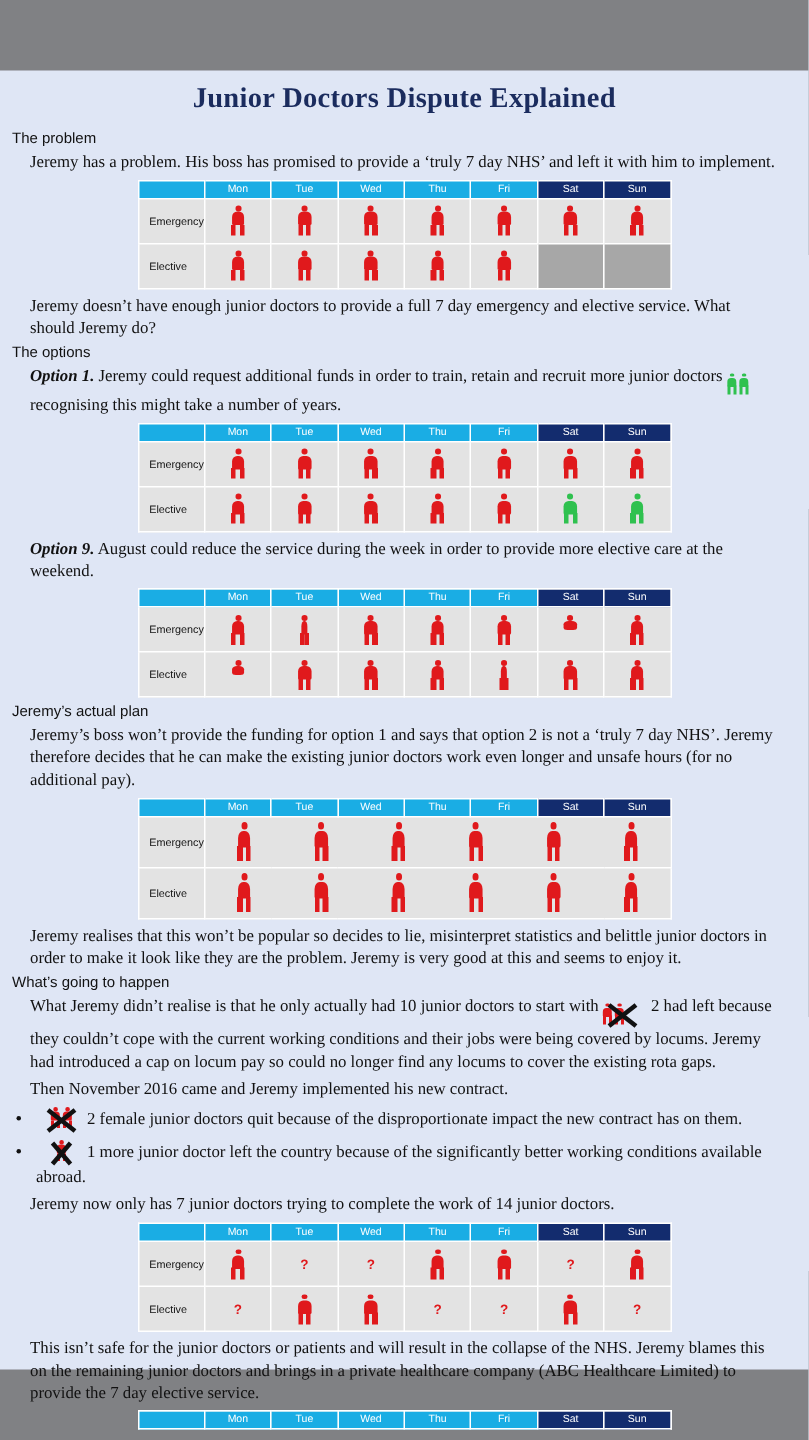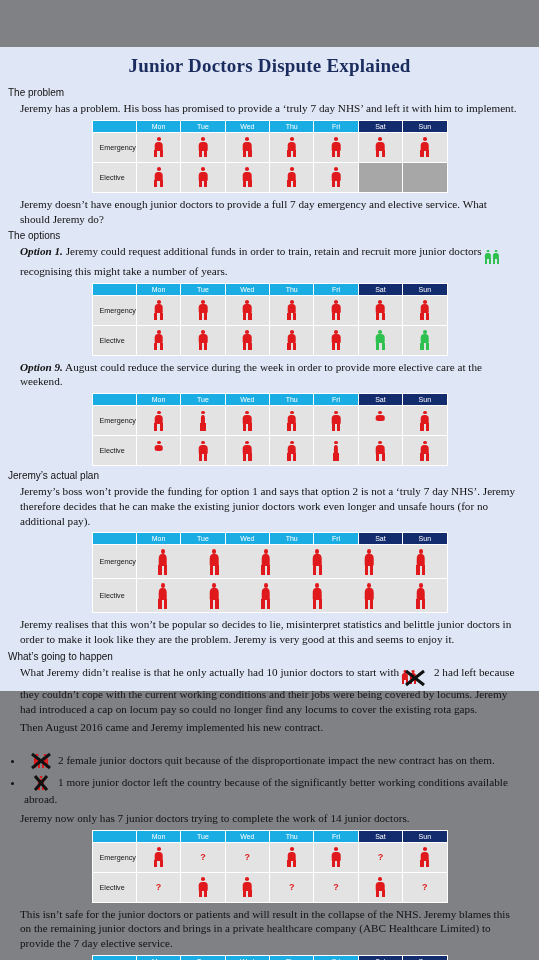--- a/index.html
+++ b/index.html
@@ -3,21 +3,21 @@
 <meta charset="utf-8">
 <style>
   html,body{margin:0;padding:0;}
   body{
     width:539px;height:960px;
     background:#808184;
     font-family:"Liberation Serif", serif;
     overflow:hidden;
   }
   .page{
-    position:absolute;left:0;top:47px;width:539px;height:644px;
+    position:absolute;left:0;top:47px;width:539px;height:866px;
     background:#dfe6f5;
     box-sizing:border-box;
     padding:0 8px;
   }
   .title{
     text-align:center;
     font-family:"Liberation Serif", serif;
     font-size:19px;
     font-weight:bold;
     color:#1b2c5e;
@@ -101,21 +101,21 @@
     width:64px;
   }
   .rota td.cell{height:29px;background:#e3e3e3;}
   .rota td.grey{background:#a7a7a7;}
   .rota td.qm{
     color:#e0191c;font-family:"Liberation Sans", sans-serif;
     font-size:9px;font-weight:bold;
   }
   .rota.tall td.cell{height:33px;}
 
-  ul.bullets{margin:18px 0 2px 0;padding-left:16px;}
+  ul.bullets{margin:4px 0 2px 0;padding-left:16px;}
   ul.bullets li{
     font-size:11.2px;line-height:1.3;color:#111;margin:4px 0;
     list-style:disc;
   }
   ul.bullets li .bfig{display:inline-block;width:34px;text-align:center;vertical-align:middle;}
 </style>
 </head>
 <body>
 
 <div class="page">
@@ -350,21 +350,21 @@
   </table>
 
   <p class="body">Jeremy realises that this won’t be popular so decides to lie, misinterpret statistics and belittle junior doctors in order to make it look like they are the problem.  Jeremy is very good at this and seems to enjoy it.</p>
 
   <div class="h2">What’s going to happen</div>
   <p class="body"><span>What Jeremy didn’t realise is that he only actually had 10 junior doctors to start with</span><span class="inline-figs crossed" style="width:28px;height:18px;"><span class="fig red small"><i class="head"></i><i class="body"></i><i class="legL"></i><i class="legR"></i></span><span class="fig red small"><i class="head"></i><i class="body"></i><i class="legL"></i><i class="legR"></i></span><svg viewBox="0 0 28 18">
           <line x1="5" y1="2" x2="23" y2="16" stroke="#111" stroke-width="3"></line>
           <line x1="23" y1="2" x2="5" y2="16" stroke="#111" stroke-width="3"></line>
         </svg></span> <span>2 had left because they couldn’t cope with the current working conditions and their jobs were being covered by locums.  Jeremy had introduced a cap on locum pay so could no longer find any locums to cover the existing rota gaps.</span></p>
 
-  <p class="body">Then August 2016 came and Jeremy implemented his new contract.</p>
+  <p class="body">Then November 2016 came and Jeremy implemented his new contract.</p>
 
   <ul class="bullets">
     <li><span class="bfig crossed" style="height:18px;"><span class="fig red small"><i class="head"></i><i class="body"></i><i class="legL"></i><i class="legR"></i></span><span class="fig red small"><i class="head"></i><i class="body"></i><i class="legL"></i><i class="legR"></i></span><svg viewBox="0 0 34 18">
             <line x1="8" y1="2" x2="26" y2="16" stroke="#111" stroke-width="3"></line>
             <line x1="26" y1="2" x2="8" y2="16" stroke="#111" stroke-width="3"></line>
           </svg></span><span>2 female junior doctors quit because of the disproportionate impact the new contract has on them.</span></li>
     <li><span class="bfig crossed" style="height:18px;"><span class="fig red small"><i class="head"></i><i class="body"></i><i class="legL"></i><i class="legR"></i></span><svg viewBox="0 0 34 18">
             <line x1="11" y1="2" x2="23" y2="16" stroke="#111" stroke-width="3"></line>
             <line x1="23" y1="2" x2="11" y2="16" stroke="#111" stroke-width="3"></line>
           </svg></span><span>1 more junior doctor left the country because of the significantly better working conditions available abroad.</span></li>

